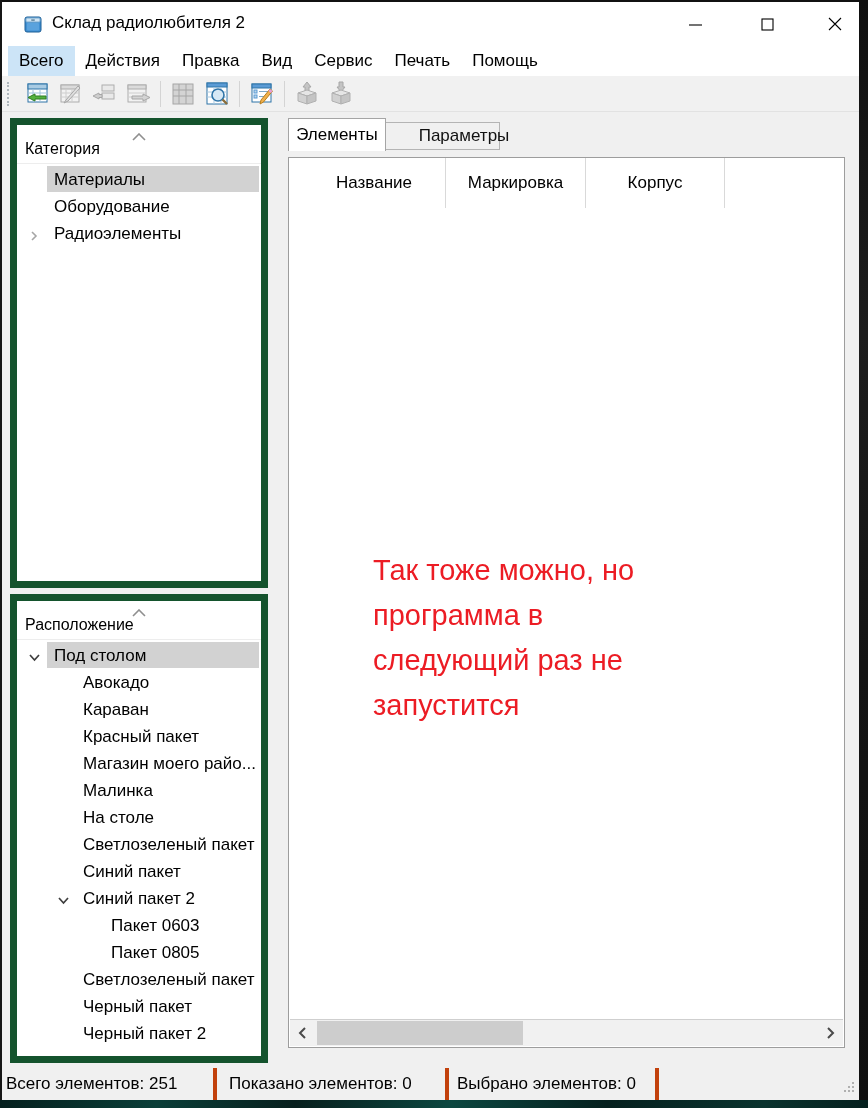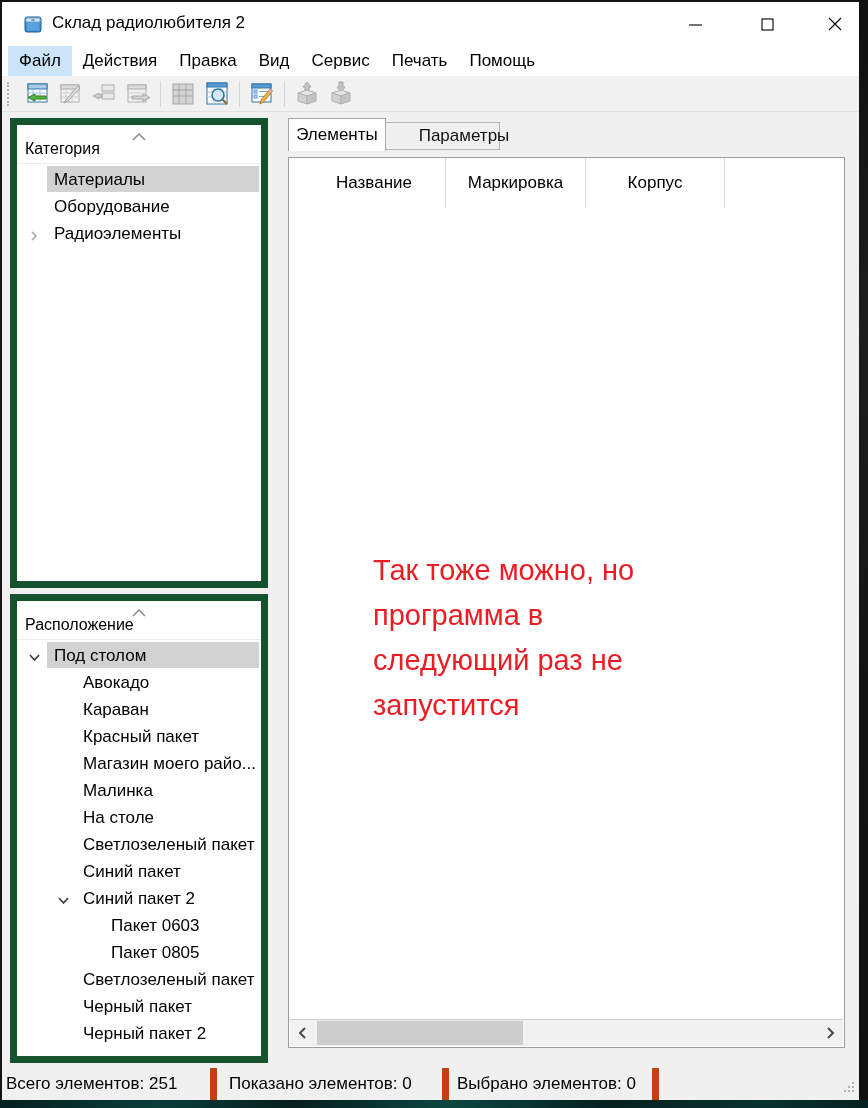--- a/index.html
+++ b/index.html
@@ -62,21 +62,21 @@
   .rednote{position:absolute;left:373px;top:548px;width:340px;font-size:29px;line-height:45px;color:#ec1c24;}
 
   
   .hscroll{position:absolute;left:1px;right:1px;bottom:1px;height:26px;background:#f1f1f1;border-top:1px solid #cfcfcf;}
   .hs-arrow{position:absolute;top:0;width:26px;height:26px;display:flex;align-items:center;justify-content:center;}
   .hs-arrow.left{left:0;} .hs-arrow.right{right:0;}
   .hs-thumb{position:absolute;left:27px;top:1px;width:206px;height:24px;background:#cdcdcd;}
 
   
   .statusbar{position:absolute;left:2px;top:1068px;width:857px;height:32px;background:#f0f0f0;display:flex;}
-  .sseg{height:100%;display:flex;align-items:center;font-size:17px;color:#000;border-right:7px solid #c2410c;box-sizing:border-box;}
+  .sseg{height:100%;display:flex;align-items:center;font-size:17px;color:#000;border-right:4px solid #c2410c;box-sizing:border-box;}
   .sseg.s1{width:215px;padding-left:4px;}
   .sseg.s2{width:232px;padding-left:12px;}
   .sseg.s3{width:210px;padding-left:8px;}
   .resize-grip{position:absolute;right:4px;bottom:3px;}
 </style>
 </head>
 <body>
 
 <div class="screen">
 
@@ -101,21 +101,21 @@
         </svg>
     </div>
     <div class="winbtn close">
       <svg width="16" height="16" viewBox="0 0 16 16">
           <path d="M2 2 L14 14 M14 2 L2 14" stroke="#000" stroke-width="1.1"></path>
         </svg>
     </div>
   </div>
 
   <div class="menubar">
-    <div class="menu-item hl">Файл</div>
+    <div class="menu-item hl">Всего</div>
     <div class="menu-item">Действия</div>
     <div class="menu-item">Правка</div>
     <div class="menu-item">Вид</div>
     <div class="menu-item">Сервис</div>
     <div class="menu-item">Печать</div>
     <div class="menu-item">Помощь</div>
   </div>
 
   <div class="toolbar">
     <div class="tb-grip"></div>

